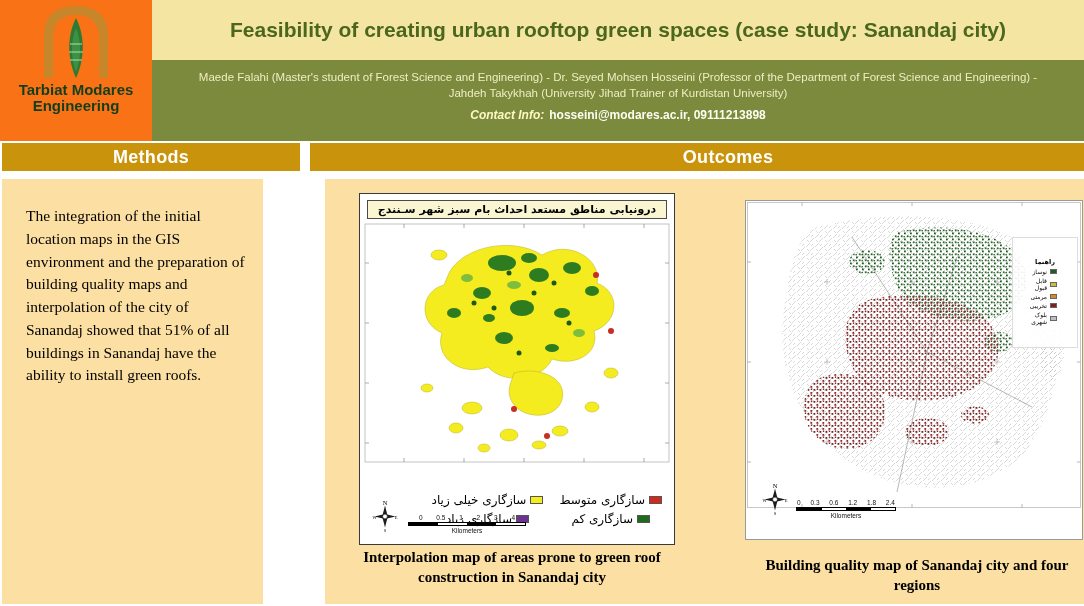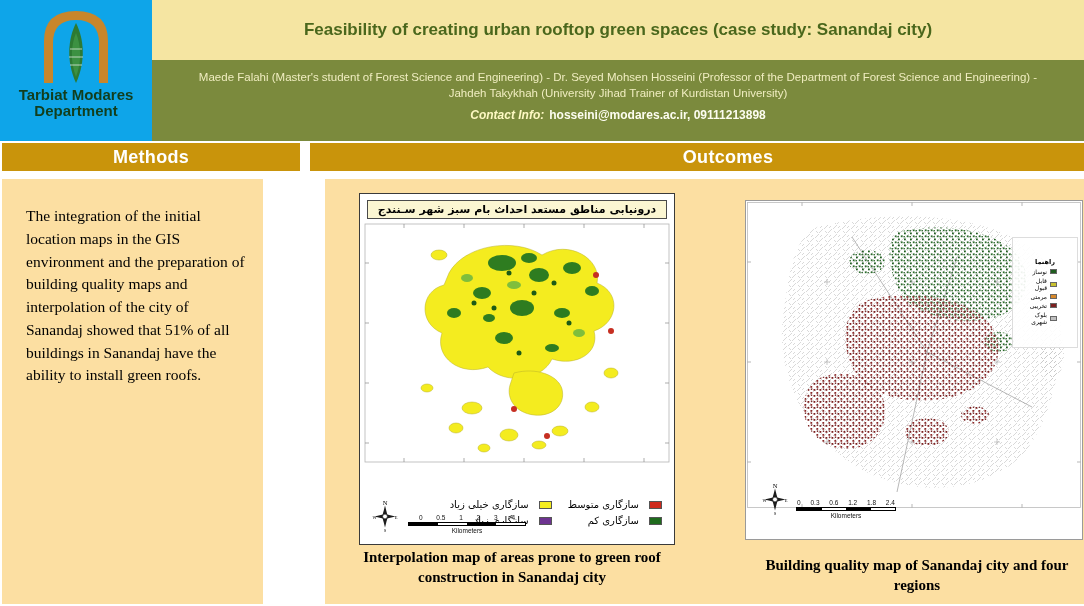--- a/index.html
+++ b/index.html
@@ -2,27 +2,27 @@
 <html><head>
 <meta charset="utf-8">
 <style>
   * { margin:0; padding:0; box-sizing:border-box; }
   html,body { background:#ffffff; }
   .poster {
     position:relative; width:1084px; height:606px; background:#ffffff;
     font-family:"Liberation Sans", sans-serif; overflow:hidden;
   }
   
-  .logo-box { position:absolute; left:0; top:0; width:152px; height:141px; background:#0ea5e9;
-    display:flex; flex-direction:column; align-items:center; padding-top:5px; }
+  .logo-box { position:absolute; left:0; top:0; width:152px; height:141px; background:#f97316;
+    display:flex; flex-direction:column; align-items:center; }
   .logo-svg { width:96px; height:80px; }
   .logo-text { text-align:center; color:#123e1d; font-weight:bold; font-size:15px; line-height:1.08; margin-top:2px; }
   .title-band { position:absolute; left:152px; top:0; width:932px; height:60px; background:#f5e5a2;
     display:flex; align-items:center; justify-content:center; padding:0 22px; }
-  .title-band h1 { font-size:17px; color:#4a671c; font-weight:bold; text-align:center; }
+  .title-band h1 { font-size:21px; color:#4a671c; font-weight:bold; text-align:center; }
   .authors-band { position:absolute; left:152px; top:60px; width:932px; height:81px; background:#7b8a3d;
     padding:9px 46px 0; text-align:center; }
   .authors { color:#f0edc0; font-weight:normal; font-size:11.5px; line-height:1.4; }
   .contact { margin-top:7px; font-size:12px; font-weight:bold; }
   .contact-label { color:#fef9c3; font-style:italic; margin-right:5px; }
   .contact-value { color:#fdfdf0; }
   
   .bar { position:absolute; top:143px; height:28px; background:#c9940b; color:#fff; font-weight:bold;
     font-size:18px; display:flex; align-items:center; justify-content:center; letter-spacing:.3px; }
   .bar-methods { left:2px; width:298px; }
@@ -34,22 +34,22 @@
   .methods-body { font-family:"Liberation Serif", serif; font-size:15.5px; line-height:1.47;
     color:#000; padding:26px 18px 0 24px; }
   
   .figure1 { position:absolute; left:34px; top:14px; width:316px; height:352px; background:#fff; border:1px solid #3a3a3a; }
   .fig1-title { position:absolute; left:7px; top:6px; right:7px; height:19px; background:#fbf6d2; border:1px solid #4a4a4a;
     display:flex; align-items:center; justify-content:center; font-family:"DejaVu Sans", sans-serif;
     font-size:11px; font-weight:bold; direction:rtl; }
   .map1-svg { position:absolute; left:4px; top:29px; width:306px; height:240px; }
   .legend1 { position:absolute; right:12px; bottom:18px; display:grid; grid-template-rows:repeat(2,auto);
     grid-auto-flow:column; column-gap:16px; row-gap:5px; }
-  .legend1 .li { display:flex; align-items:center; gap:10px; direction:rtl;
-    font-family:"DejaVu Sans", sans-serif; font-size:10px; }
+  .legend1 .li { display:flex; align-items:center; gap:4px; direction:rtl;
+    font-family:"DejaVu Sans", sans-serif; font-size:12px;justify-content:center; }
   .sw { width:13px; height:8px; border:1px solid #555; display:inline-block; flex:0 0 auto; }
   
   .compass { position:absolute; width:26px; height:34px; }
   .compass1 { left:12px; bottom:12px; }
   .compass2 { left:16px; bottom:24px; }
   .scalebar { position:absolute; display:flex; flex-direction:column; align-items:center; }
   .scalebar1 { left:48px; bottom:10px; }
   .scalebar2 { left:50px; bottom:20px; }
   .scale-nums { font-size:6.5px; word-spacing:12px; white-space:nowrap; color:#111; }
   .scale-strip { display:flex; width:118px; height:4px; border:1px solid #000; margin:1px 0; background:#fff; }
@@ -81,21 +81,21 @@
 
   <div class="logo-box">
     <svg class="logo-svg" viewBox="0 0 96 80">
       <path d="M16 78 L16 36 Q16 6 48 6 Q80 6 80 36 L80 78 L71 78 L71 38 Q71 15 48 15 Q25 15 25 38 L25 78 Z" fill="#c8862b"></path>
       <path d="M48 18 C56 34 58 56 48 78 C38 56 40 34 48 18 Z" fill="#2d7a33"></path>
       <path d="M48 28 C53 40 54 56 48 72 C42 56 43 40 48 28 Z" fill="#3c9142"></path>
       <path d="M42 44 L54 44 M41 52 L55 52 M42 60 L54 60" stroke="#ffffff" stroke-width="1" opacity="0.65"></path>
     </svg>
     <div class="logo-text">
       <div>Tarbiat Modares</div>
-      <div>Department</div>
+      <div>Engineering</div>
     </div>
   </div>
 
   <div class="title-band">
     <h1>Feasibility of creating urban rooftop green spaces (case study: Sanandaj city)</h1>
   </div>
 
   <div class="authors-band">
     <p class="authors">Maede Falahi (Master's student of Forest Science and Engineering) - Dr. Seyed Mohsen Hosseini (Professor of the Department of Forest Science and Engineering) - Jahdeh Takykhah (University Jihad Trainer of Kurdistan University)</p>
     <p class="contact">

